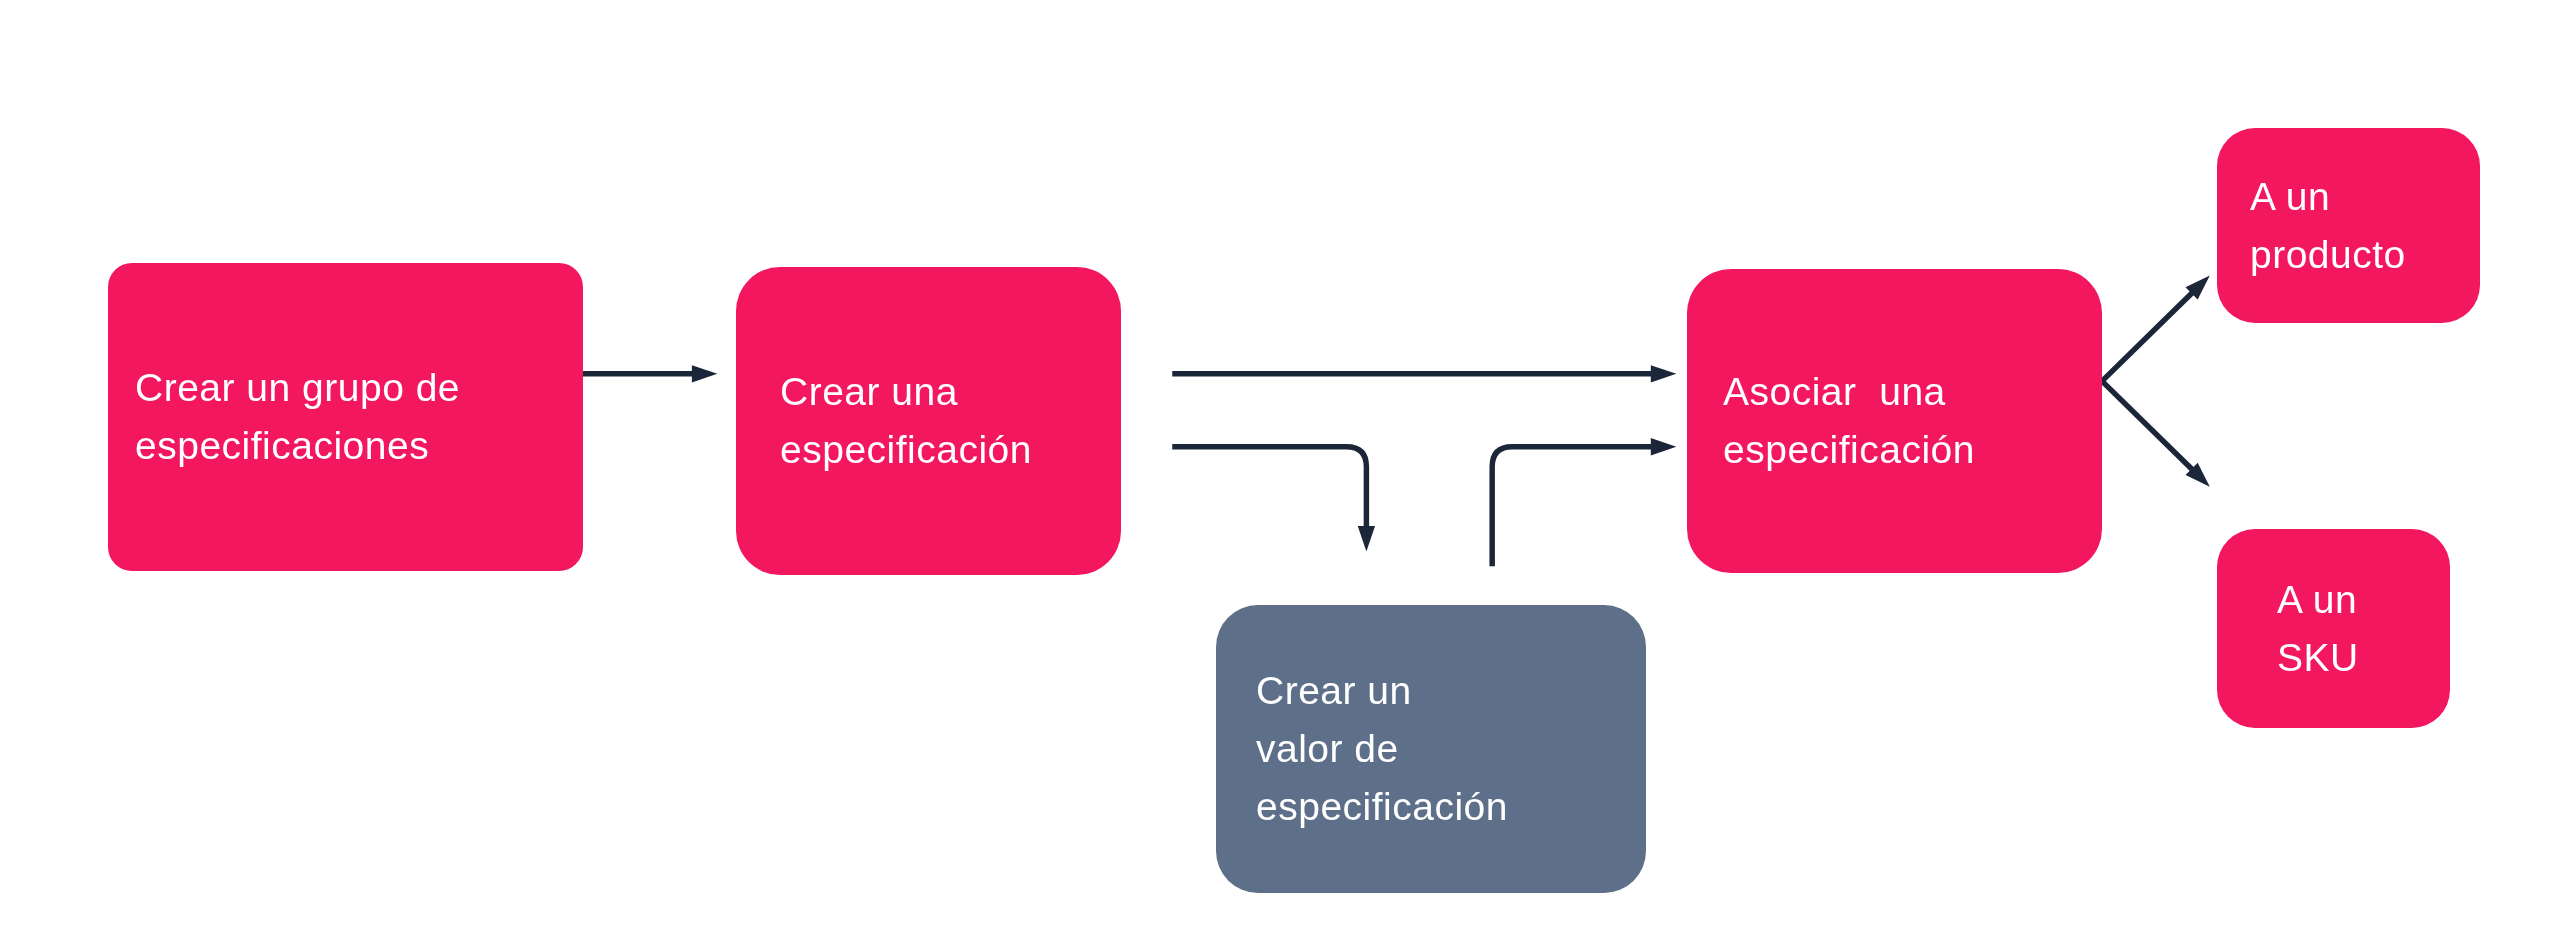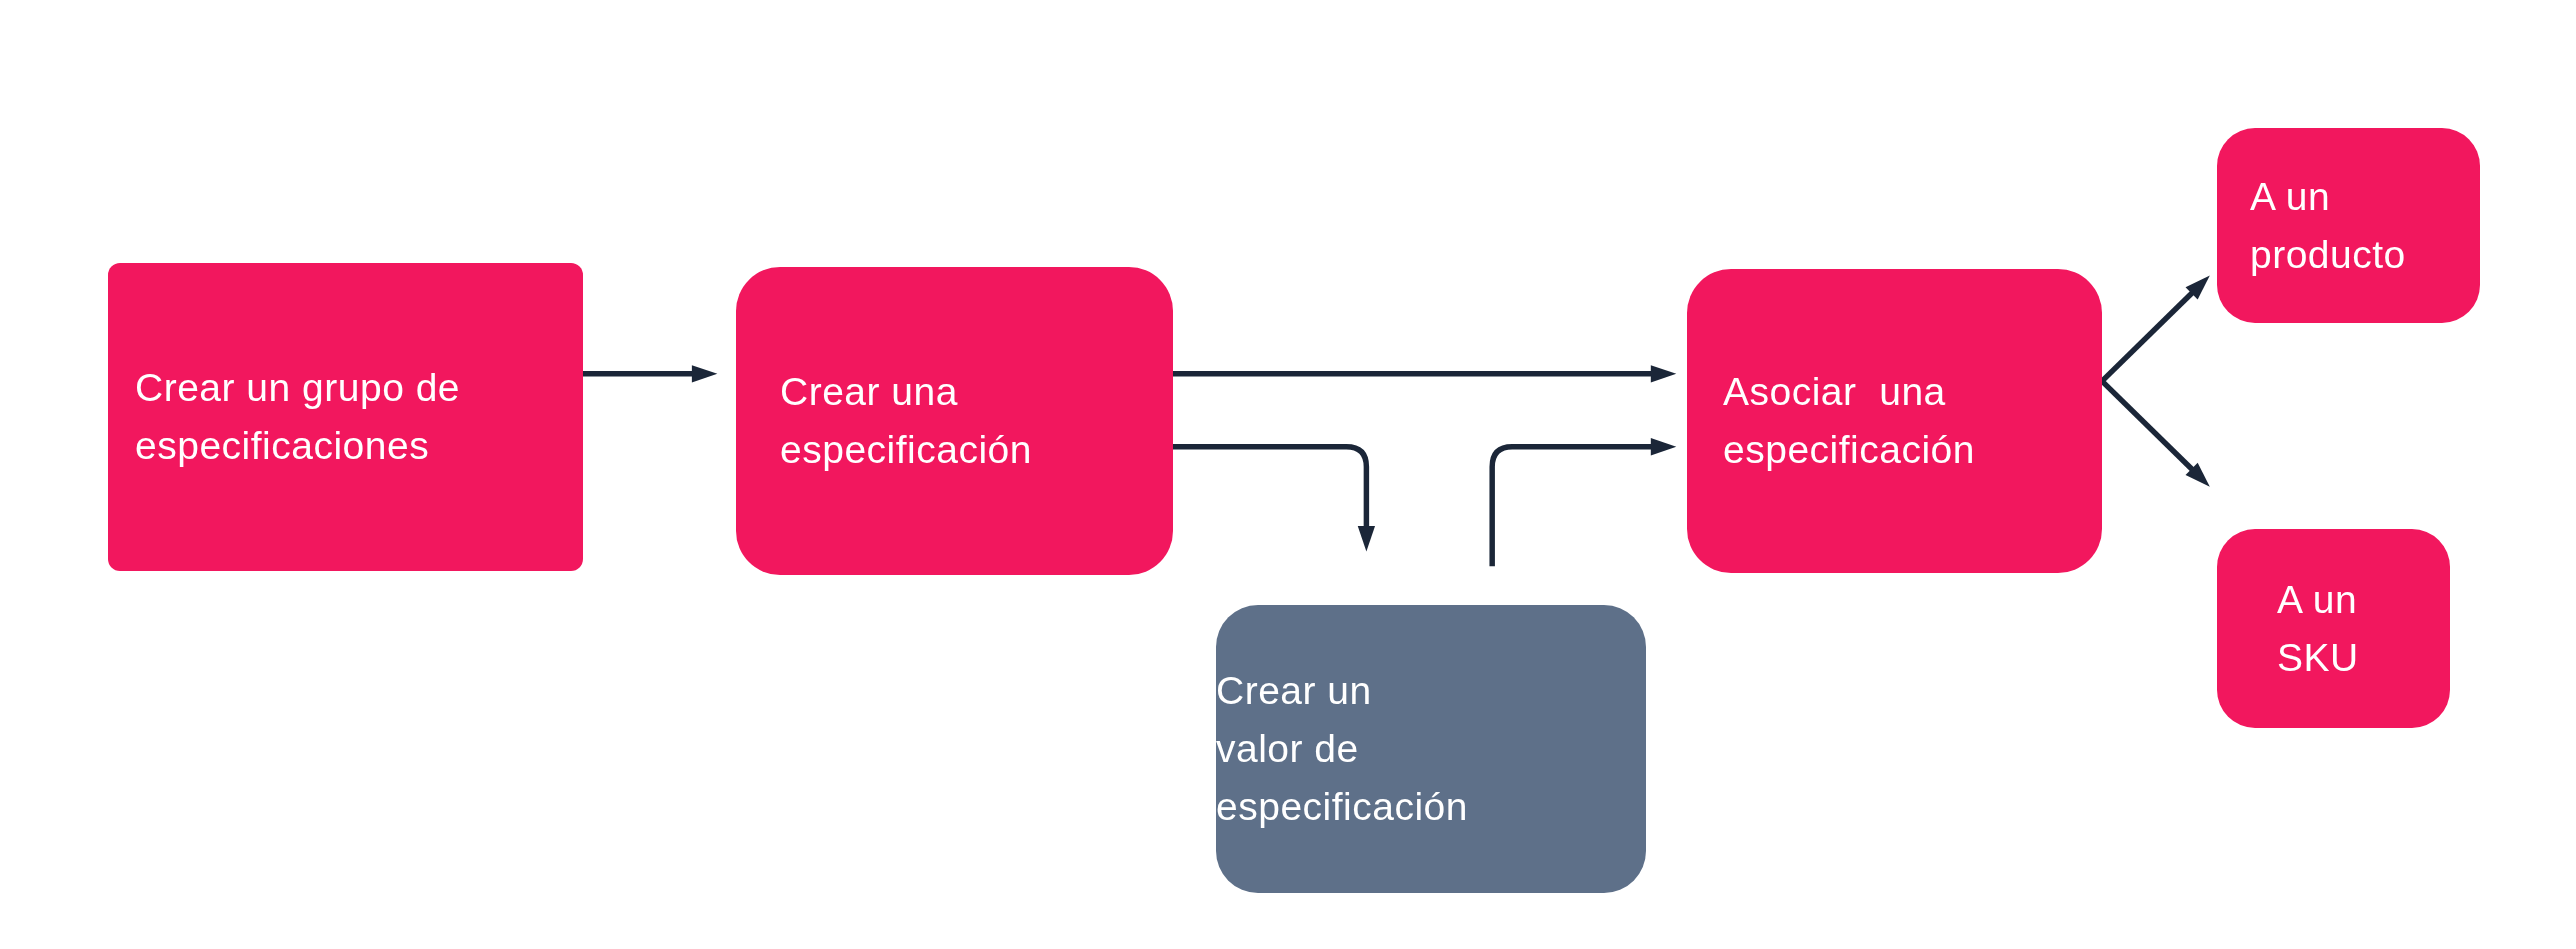--- a/index.html
+++ b/index.html
@@ -45,23 +45,23 @@
     letter-spacing:0.5px;
     margin-top:40px;
   }
   .node .label{
     white-space:pre-wrap;
     text-align:left;
   }
   .variant-primary{ background:var(--node-primary); }
   .variant-secondary{ background:var(--node-secondary); }
 
-  .node-crear-grupo          { left:108px;  top:223px; width:475px; height:308px; border-radius:12px; padding-left:27px; }
-  .node-crear-especificacion { left:736px;  top:227px; width:437px; height:308px; border-radius:44px; padding-left:44px; }
-  .node-crear-valor          { left:1216px; top:565px; width:430px; height:288px; border-radius:42px; }
+  .node-crear-grupo          { left:108px;  top:223px; width:475px; height:308px; border-radius:24px; padding-left:27px; }
+  .node-crear-especificacion { left:736px;  top:227px; width:385px; height:308px; border-radius:44px; padding-left:44px; }
+  .node-crear-valor          { left:1216px; top:565px; width:430px; height:288px; border-radius:42px; padding-left:40px; }
   .node-asociar              { left:1687px; top:229px; width:415px; height:304px; border-radius:44px; padding-left:36px; }
   .node-a-un-producto        { left:2217px; top:88px;  width:263px; height:195px; border-radius:38px; padding-left:33px; }
   .node-a-un-sku             { left:2217px; top:489px; width:233px; height:199px; border-radius:38px; padding-left:60px; }
 </style>
 </head>
 <body>
 
 <div class="stage">
 
   <svg class="edges" viewBox="0 0 2826 1042" xmlns="http://www.w3.org/2000/svg" aria-hidden="true">

